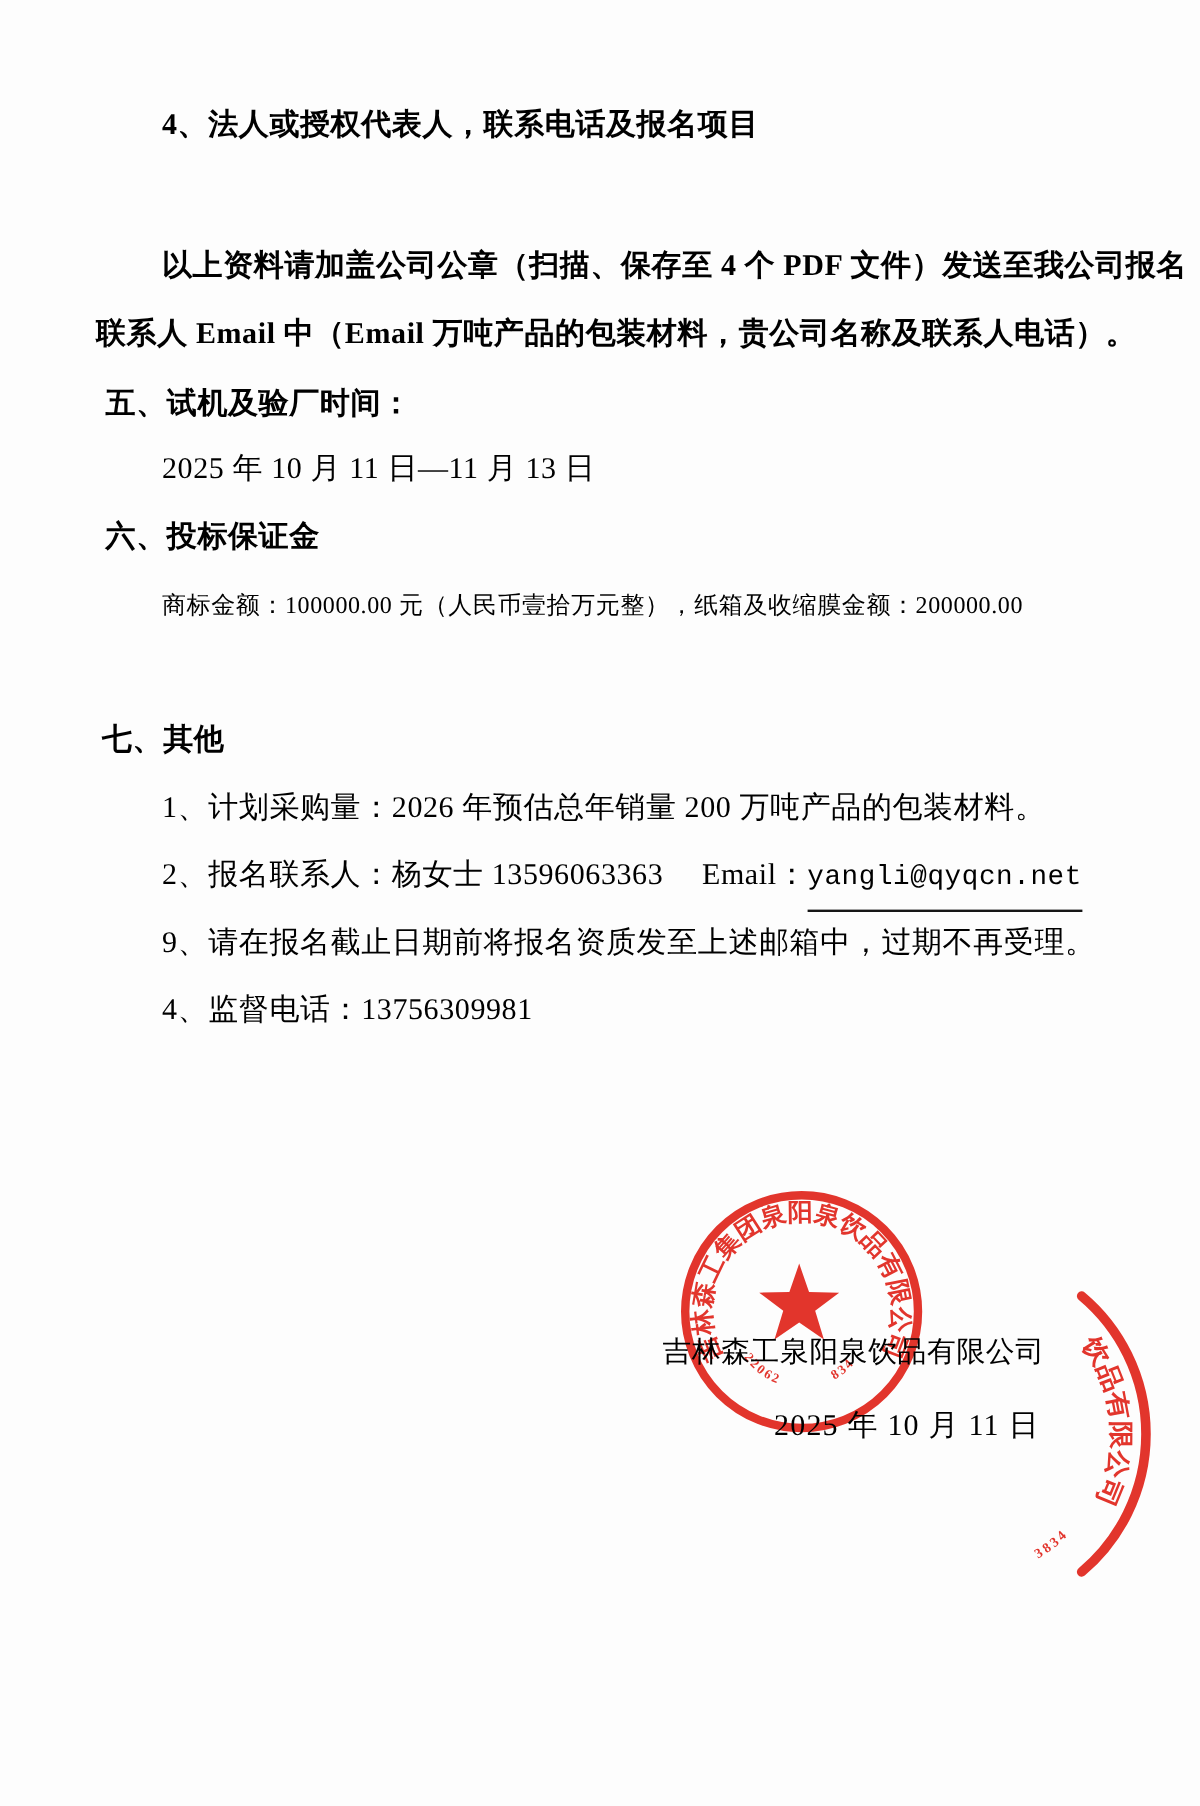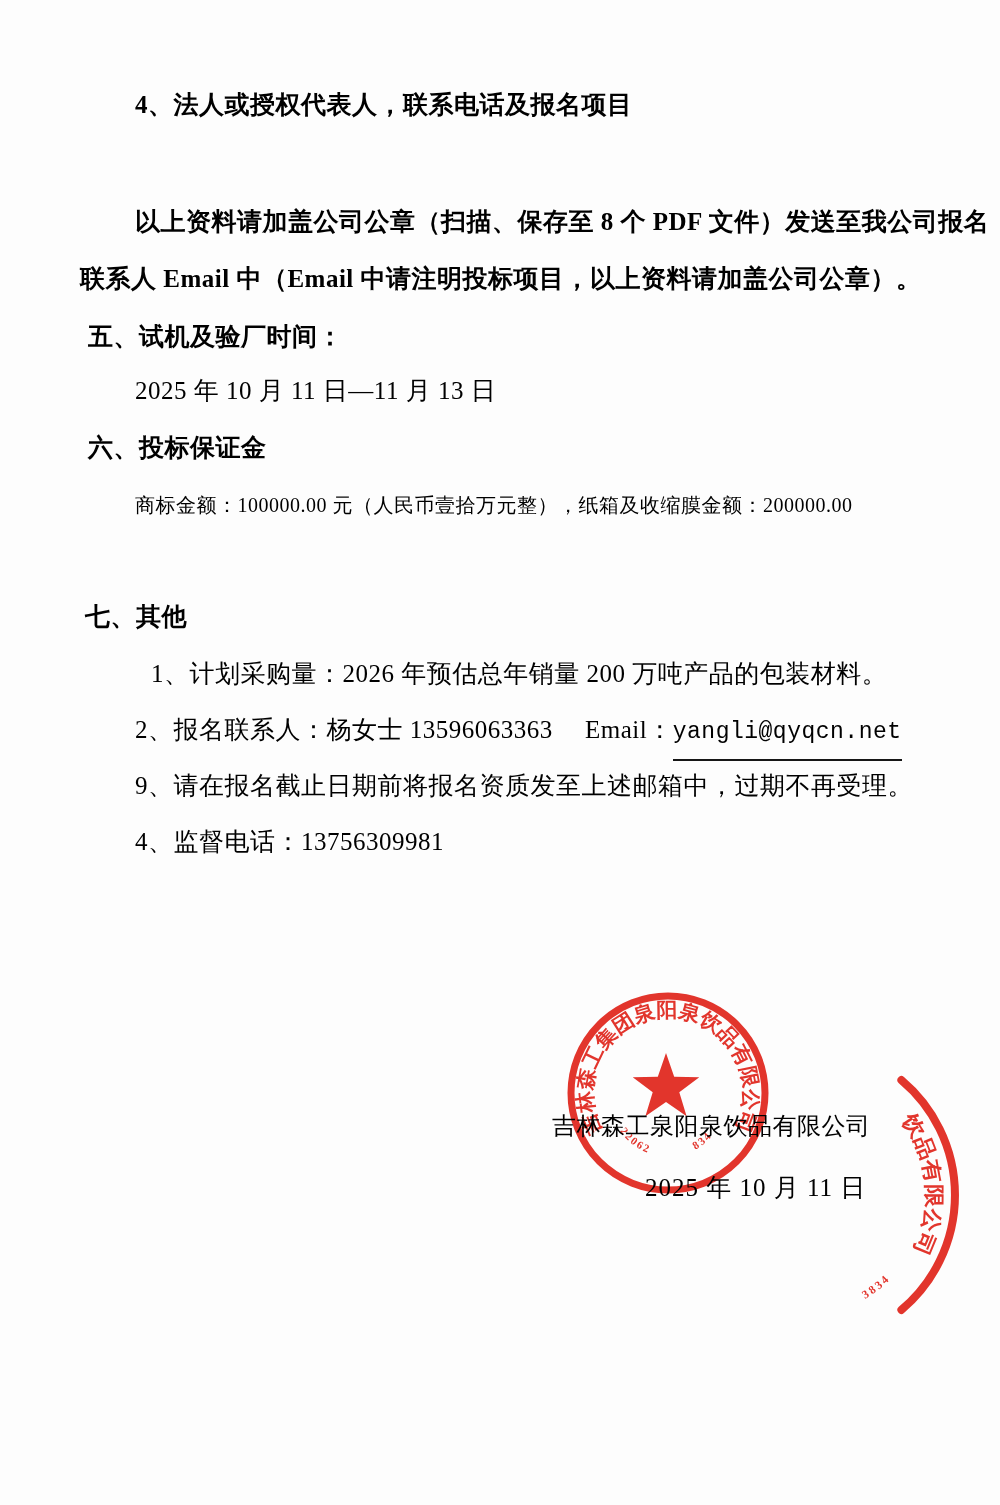--- a/index.html
+++ b/index.html
@@ -24,21 +24,21 @@
   .l0{left:135px;top:88px;}
   .l1{left:135px;top:148px;}
   .l2{left:135px;top:205px;}
   .l3{left:80px;top:262px;}
   .l4{left:88px;top:320px;}
   .l5{left:135px;top:374px;}
   .l6{left:88px;top:431px;}
   .l7{left:135px;top:488px;font-size:20px;}
   .l8{left:80px;top:541px;}
   .l9{left:85px;top:600px;}
-  .l10{left:135px;top:657px;margin-left:16px;}
+  .l10{left:135px;top:657px;}
   .l11{left:135px;top:713px;}
   .l12{left:135px;top:769px;}
   .l13{left:135px;top:825px;}
   .email{
     text-decoration:none;
     border-bottom:2px solid #161616;
     padding-bottom:14px;
     font-family:"Liberation Mono","DejaVu Sans Mono",monospace;
     font-size:23px;
   }
@@ -58,22 +58,22 @@
   .seal-main{left:563px;top:988px;width:210px;height:210px;}
   .seal-partial{left:645px;top:1035px;width:320px;height:320px;}
   .seal text{fill:#e2251c;}
 </style>
 </head>
 <body>
 
 <div class="page">
 
   <div class="line b l0">4、法人或授权代表人，联系电话及报名项目</div>
-  <div class="line b l2">以上资料请加盖公司公章（扫描、保存至 8 个 PDF 文件）发送至我公司报名</div>
-  <div class="line b l3">联系人 Email 中（Email 中请注明投标项目，以上资料请加盖公司公章）。</div>
+  <div class="line b l2">以上资料请加盖公司公章（扫描、保存至 4 个 PDF 文件）发送至我公司报名</div>
+  <div class="line b l3">联系人 Email 中（Email 万吨产品的包装材料，贵公司名称及联系人电话）。</div>
   <div class="line b l4">五、试机及验厂时间：</div>
   <div class="line l5">2025 年 10 月 11 日—11 月 13 日</div>
   <div class="line b l6">六、投标保证金</div>
   <div class="line l7">商标金额：100000.00 元（人民币壹拾万元整），纸箱及收缩膜金额：200000.00</div>
   <div class="line b l9">七、其他</div>
   <div class="line l10">1、计划采购量：2026 年预估总年销量 200 万吨产品的包装材料。</div>
   <div class="line l11">
     <span>2、报名联系人：杨女士 13596063363　 Email：</span><span class="email">yangli@qyqcn.net</span>
   </div>
   <div class="line l12">9、请在报名截止日期前将报名资质发至上述邮箱中，过期不再受理。</div>

